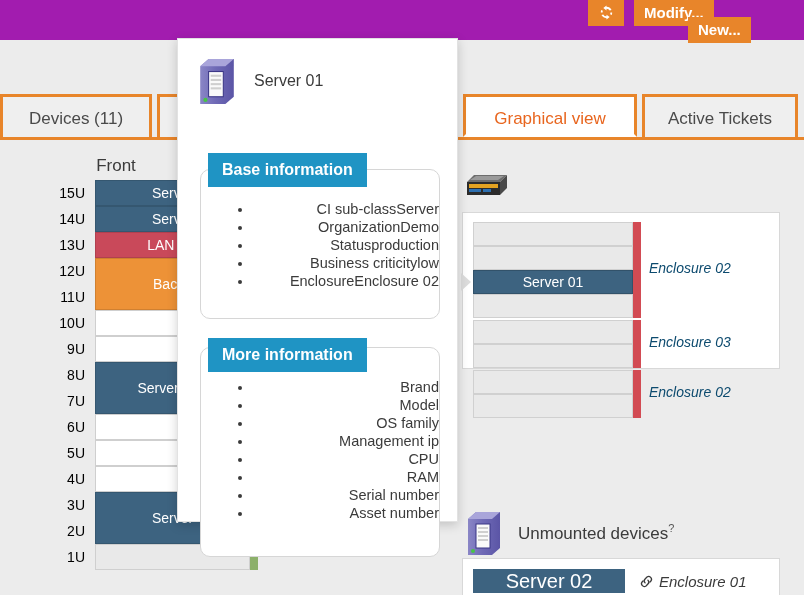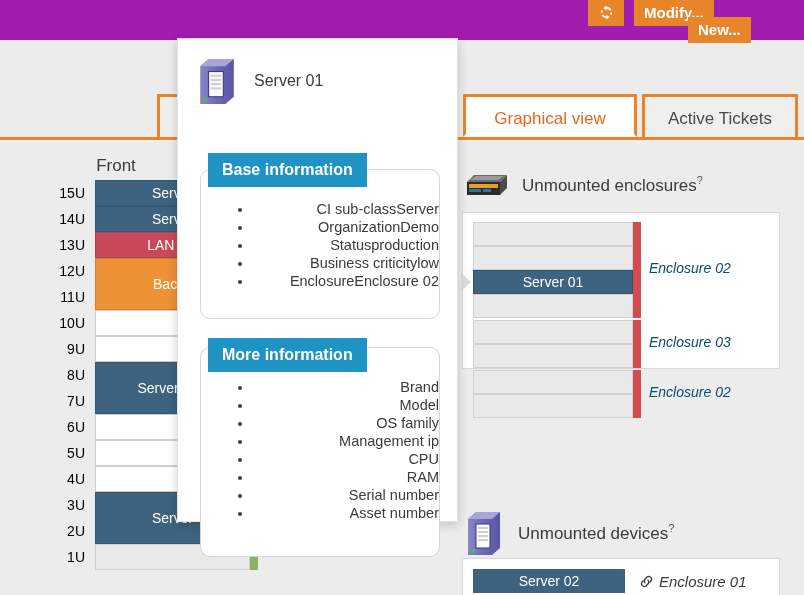--- a/index.html
+++ b/index.html
@@ -74,21 +74,21 @@
                     display:flex;align-items:center;justify-content:center;
                     border-color:#32526a;cursor:pointer;}
   .encl-bar{position:absolute;left:160px;top:0;width:8px;background:#d24b53;}
   .encl-name{position:absolute;left:176px;font-style:italic;font-size:14px;color:#0c4a6e;
              white-space:nowrap;}
   #sel-arrow{position:absolute;left:-12px;width:0;height:0;
              border-top:9px solid transparent;border-bottom:9px solid transparent;
              border-left:10px solid #dcdcdc;}
 
   #dev-row{position:absolute;left:10px;top:10px;display:flex;align-items:center;gap:14px;}
-  #dev-chip{width:152px;height:24px;background:#3d6380;color:#fff;font-size:14px;
+  #dev-chip{width:152px;height:24px;background:#3d6380;color:#fff;font-size:20px;
             display:flex;align-items:center;justify-content:center;cursor:pointer;}
   #dev-encl{font-style:italic;font-size:15px;color:#3b3b3b;display:flex;
             align-items:center;gap:5px;white-space:nowrap;}
 
   
   #popup{position:absolute;left:177px;top:38px;width:281px;height:484px;
          background:#fff;border:1px solid #e2e2e2;box-sizing:border-box;
          box-shadow:0 3px 10px rgba(0,0,0,.18);z-index:50;}
   #pop-head{position:absolute;left:18px;top:16px;display:flex;align-items:center;gap:16px;}
   #pop-title{font-size:16px;color:#3b3b3b;}
@@ -115,20 +115,21 @@
       <path fill="#ffffff" d="M12 4a8 8 0 0 1 7.1 4.3l-2.5.9A5.4 5.4 0 0 0 12 6.6V9L7.5 5.5 12 2v2z"></path>
       <path fill="#ffffff" d="M12 20a8 8 0 0 1-7.1-4.3l2.5-.9A5.4 5.4 0 0 0 12 17.4V15l4.5 3.5L12 22v-2z"></path>
       <path fill="#ffffff" d="M4.6 8.6l2.3 1.1A5.5 5.5 0 0 0 6.5 12H4a8 8 0 0 1 .6-3.4zM19.4 15.4l-2.3-1.1c.3-.7.4-1.5.4-2.3H20a8 8 0 0 1-.6 3.4z"></path>
     </svg>
   </button>
   <button class="act-btn" id="btn-modify">Modify...</button>
   <button class="act-btn" id="btn-new">New...</button>
 </div>
 
 <div id="tabstrip">
+  <div class="tab" id="tab-devices">Devices (11)</div>
   <div class="tab" id="tab-racks">R</div>
   <div class="tab active" id="tab-graph">Graphical view</div>
   <div class="tab" id="tab-tickets">Active Tickets</div>
 </div>
 
 <div id="rackpanel">
   <div id="front-label">Front</div>
   <div id="rack">
       <div class="u-row">
         <div class="u-label">15U</div>
@@ -206,21 +207,20 @@
   <div class="sec-head" id="encl-head" style="left:12px;top:30px;">
     <svg width="44" height="30" viewBox="0 0 44 30" aria-hidden="true">
       <polygon points="3,12 10,5 43,5 36,12" fill="#6d6d6d"></polygon>
       <rect x="3" y="12" width="33" height="13" fill="#2b2b2b"></rect>
       <polygon points="36,12 43,5 43,18 36,25" fill="#4a4a4a"></polygon>
       <rect x="5" y="14" width="29" height="4" fill="#e3a221"></rect>
       <rect x="5" y="19" width="12" height="3" fill="#2d6fb0"></rect>
       <rect x="19" y="19" width="8" height="3" fill="#2d6fb0"></rect>
       <polygon points="6,10 12,6 40,6 34,10" fill="#9a9a9a"></polygon>
     </svg>
-    <span class="sec-title"><span>Unmounted enclosures</span><sup>?</sup></span>
   </div>
 
   <div class="panel-box" id="encl-panel" style="left:10px;top:72px;width:318px;height:157px;">
       <div class="encl-row" style="top: 9px; height: 96px;">
         <div class="encl-stack">
           <div class="encl-slot"></div>
           <div class="encl-slot"></div>
           <div class="encl-slot filled">Server 01</div>
           <div class="encl-slot"></div>
         </div>

